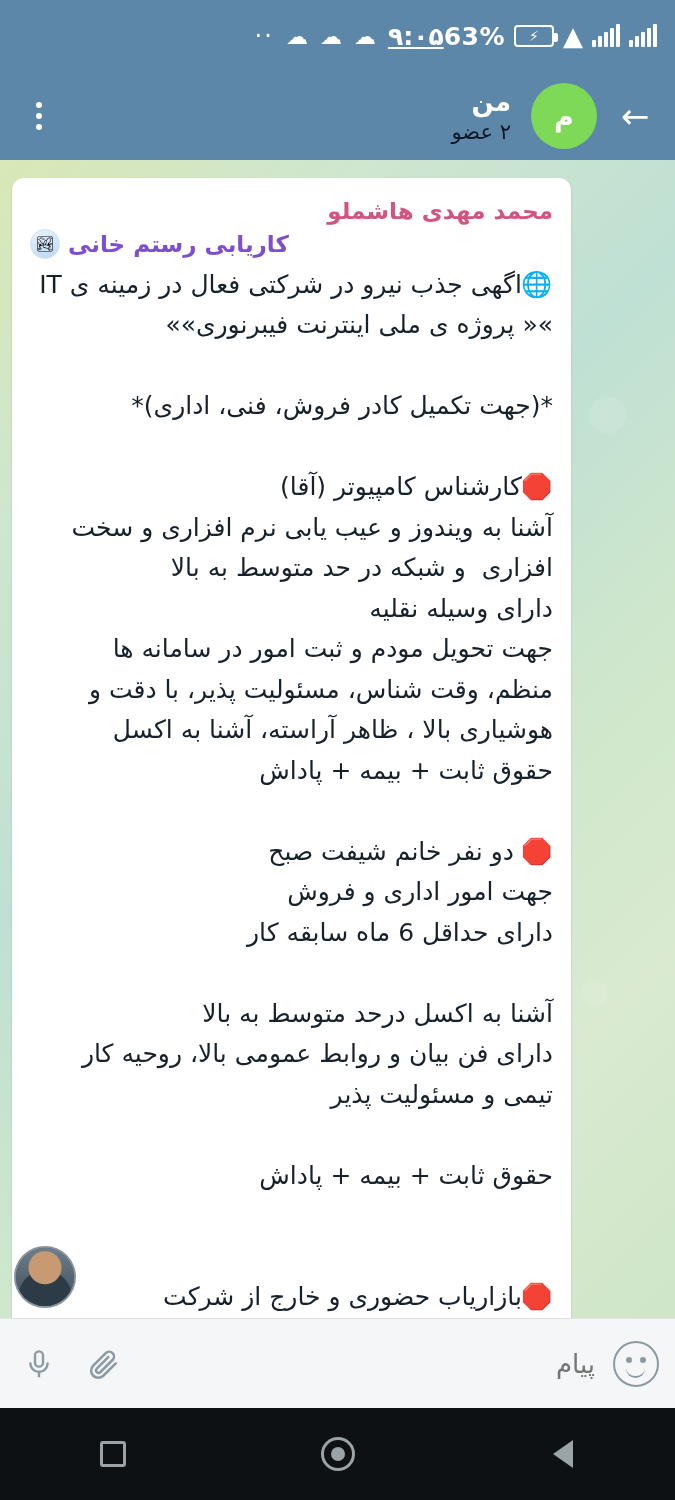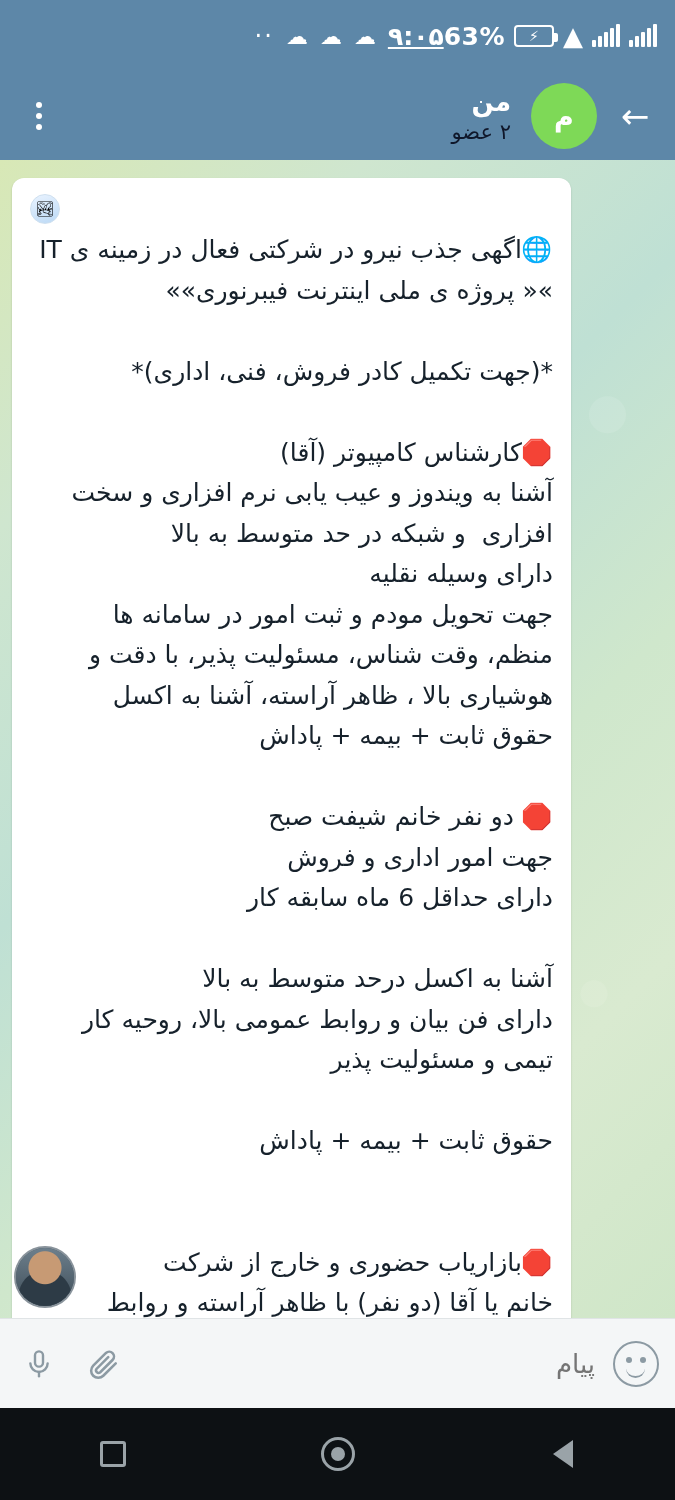--- a/index.html
+++ b/index.html
@@ -268,21 +268,23 @@
       <span></span>
         <span></span>
         <span></span>
     </div>
   </div>
 
   <div class="chat">
     <div class="chat-pattern"></div>
 
     <div class="bubble">
+      <div class="fwd-name">محمد مهدی هاشملو</div>
       <div class="fwd-channel-row">
+        <span class="fwd-channel">کاریابی رستم خانی</span>
         <span class="ch-avatar">🏞</span>
       </div>
       <div class="msg-body">🌐اگهی جذب نیرو در شرکتی فعال در زمینه ی IT »« پروژه ی ملی اینترنت فیبرنوری»»
 
 *(جهت تکمیل کادر فروش، فنی، اداری)*
 
 🛑کارشناس کامپیوتر (آقا)
 آشنا به ویندوز و عیب یابی نرم افزاری و سخت افزاری  و شبکه در حد متوسط به بالا
 دارای وسیله نقلیه
 جهت تحویل مودم و ثبت امور در سامانه ها

